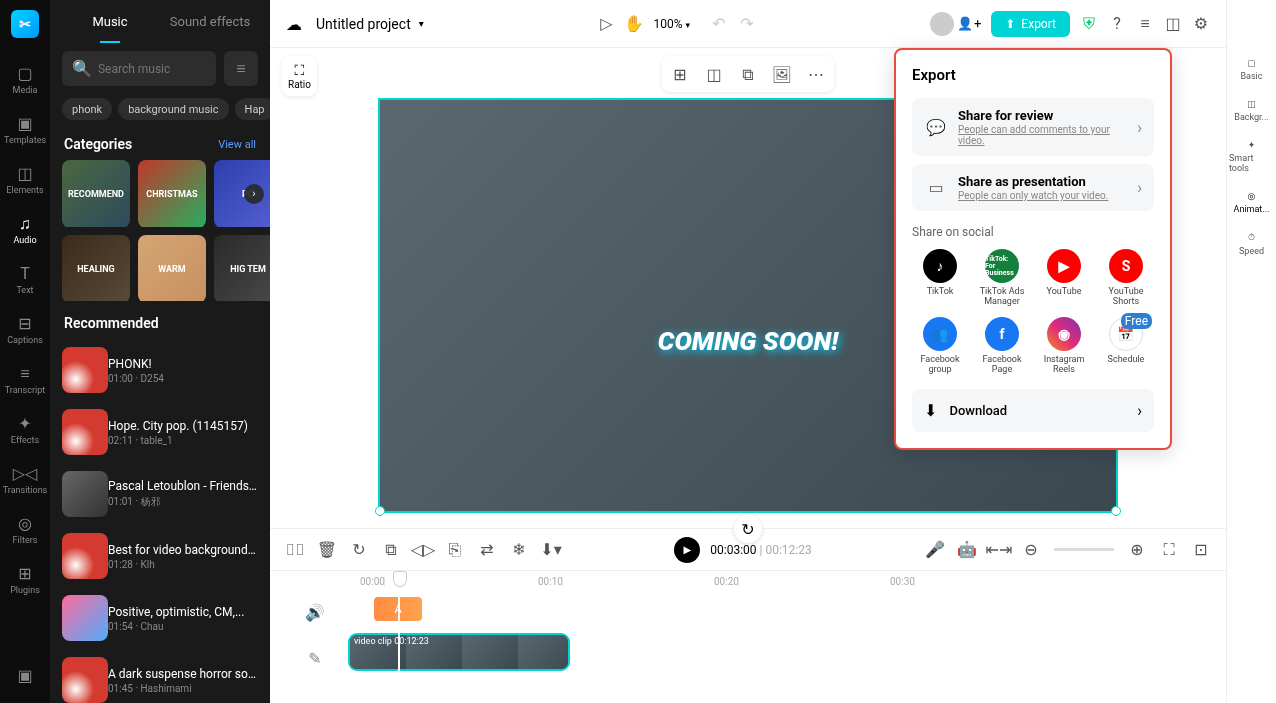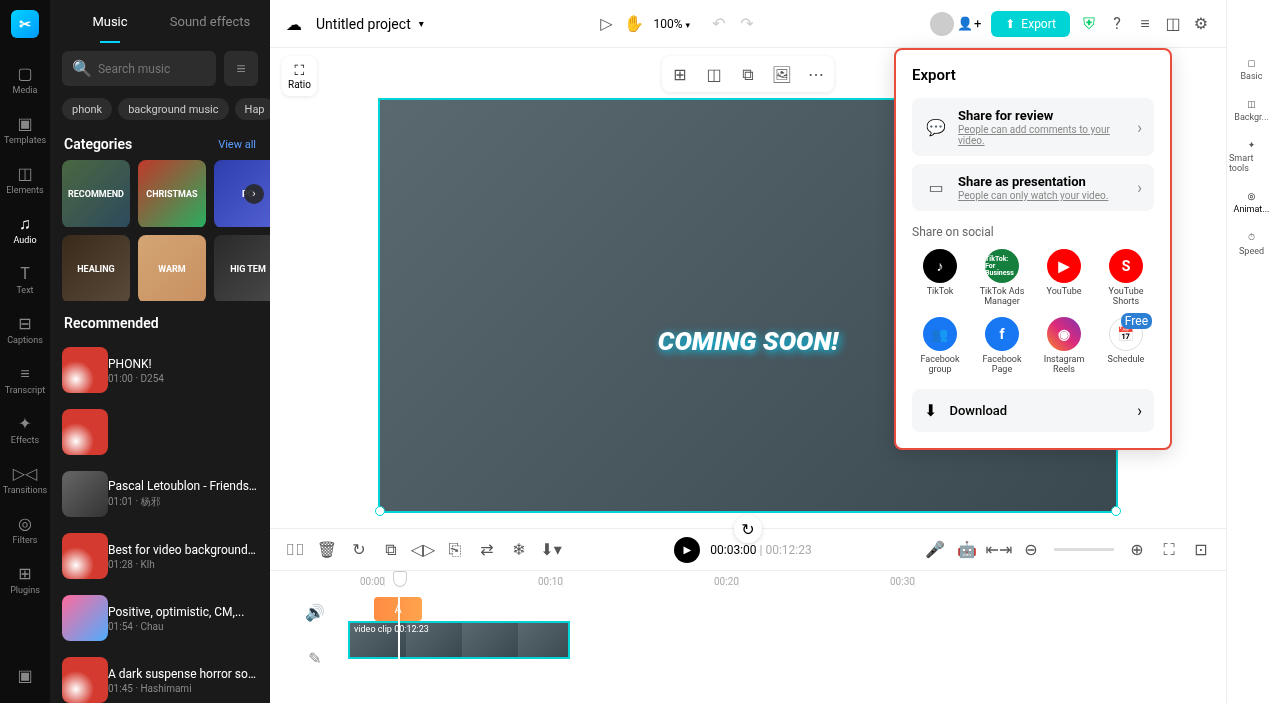--- a/index.html
+++ b/index.html
@@ -82,21 +82,21 @@
     .tl-ruler { height: 20px; display: flex; align-items: center; padding-left: 60px; font-size: 10px; color: #aaa; position: relative;}
     .ruler-mark { position: absolute; }
     .ruler-mark::after { content:'|'; color:#ddd; margin-left: -2px;}
     .playhead { position: absolute; top: 5px; left: 128px; width: 2px; height: 108px; background: #fff; z-index: 5;}
     .playhead::before { content:''; position: absolute; top: -5px; left: -5px; width: 12px; height: 14px; background: #fff; border-radius: 3px 3px 50% 50%; border: 1px solid #ccc;}
     
     .tl-tracks { flex: 1; padding-left: 30px; position: relative; }
     .track-row { height: 42px; display: flex; align-items: center; margin-bottom: 4px; }
     .track-head { width: 30px; display: flex; align-items: center; justify-content: center; color: #888; }
     .text-clip { position: absolute; left: 104px; top: 6px; width: 48px; height: 24px; background: linear-gradient(to right, #ff8c42, #ffa34d); border-radius: 4px; display:flex; align-items:center; justify-content:center; color:#fff; font-size:11px;}
-    .video-clip { position: absolute; left: 78px; top: 30px; width: 222px; height: 38px; background: #4a5560; border: 2px solid #00d4d4; border-radius: 0; overflow: hidden; display:flex; align-items: flex-end;}
+    .video-clip { position: absolute; left: 78px; top: 42px; width: 222px; height: 38px; background: #4a5560; border: 2px solid #00d4d4; border-radius: 9px; overflow: hidden; display:flex; align-items: flex-end;}
     .video-clip .clip-label { position: absolute; top: 1px; left: 4px; font-size: 9px; color: #fff; z-index:1;}
     .clip-thumbs { display: flex; height: 100%; }
     .clip-thumb { height: 100%; width: 56px; background: linear-gradient(135deg, #5a6870, #3a4850); border-right: 1px solid rgba(0,0,0,0.2);}
     
     .right-panel { width: 50px; background: #fff; border-left: 1px solid #eee; display: flex; flex-direction: column; align-items: center; padding-top: 50px; gap: 2px;}
     .rp-item { display: flex; flex-direction: column; align-items: center; gap: 3px; padding: 8px 2px; cursor: pointer; color: #555; font-size: 9px;}
     .rp-item.active { color: #000; }
     
     .anim-thumbs { position: absolute; right: 54px; bottom: 175px; display: flex; gap: 8px; }
     .anim-thumb { text-align: center; font-size: 10px; color: #555;}
@@ -221,20 +221,24 @@
   <div class="lp-list">
     <div class="track">
         <div class="track-thumb red"></div>
         <div class="track-info">
           <div class="track-title">PHONK!</div>
           <div class="track-meta">01:00 · D254</div>
         </div>
       </div>
     <div class="track">
         <div class="track-thumb red"></div>
+        <div class="track-info">
+          <div class="track-title">Hope. City pop. (1145157)</div>
+          <div class="track-meta">02:11 · table_1</div>
+        </div>
       </div>
     <div class="track">
         <div class="track-thumb photo"></div>
         <div class="track-info">
           <div class="track-title">Pascal Letoublon - Friendships...</div>
           <div class="track-meta">01:01 · 杨邪</div>
         </div>
       </div>
     <div class="track">
         <div class="track-thumb red"></div>

